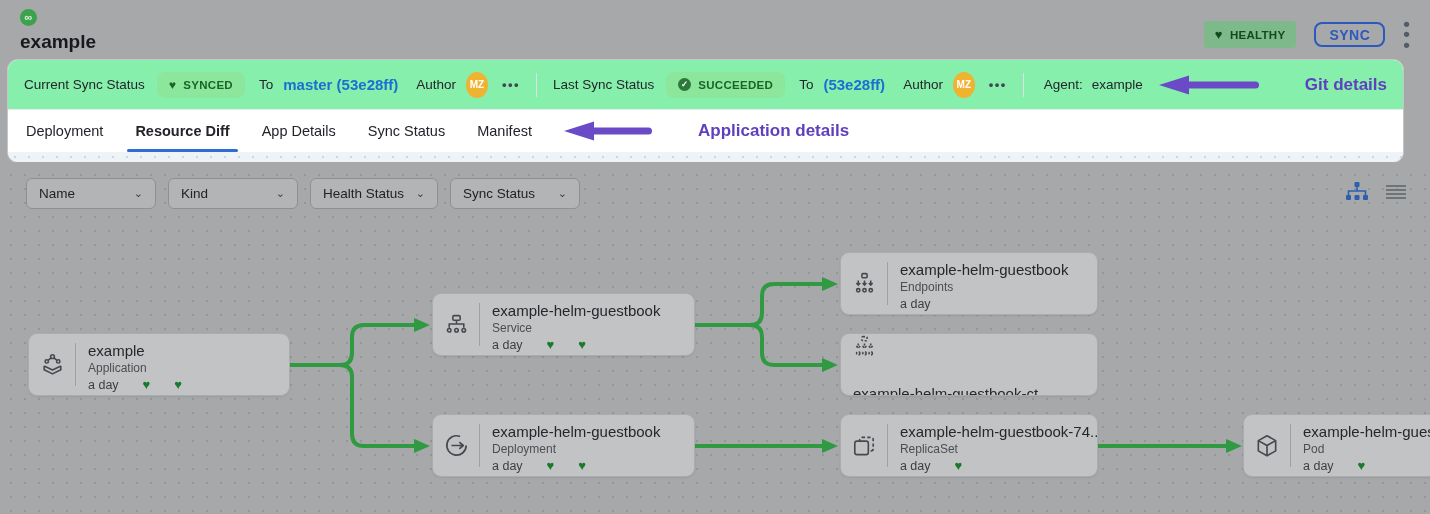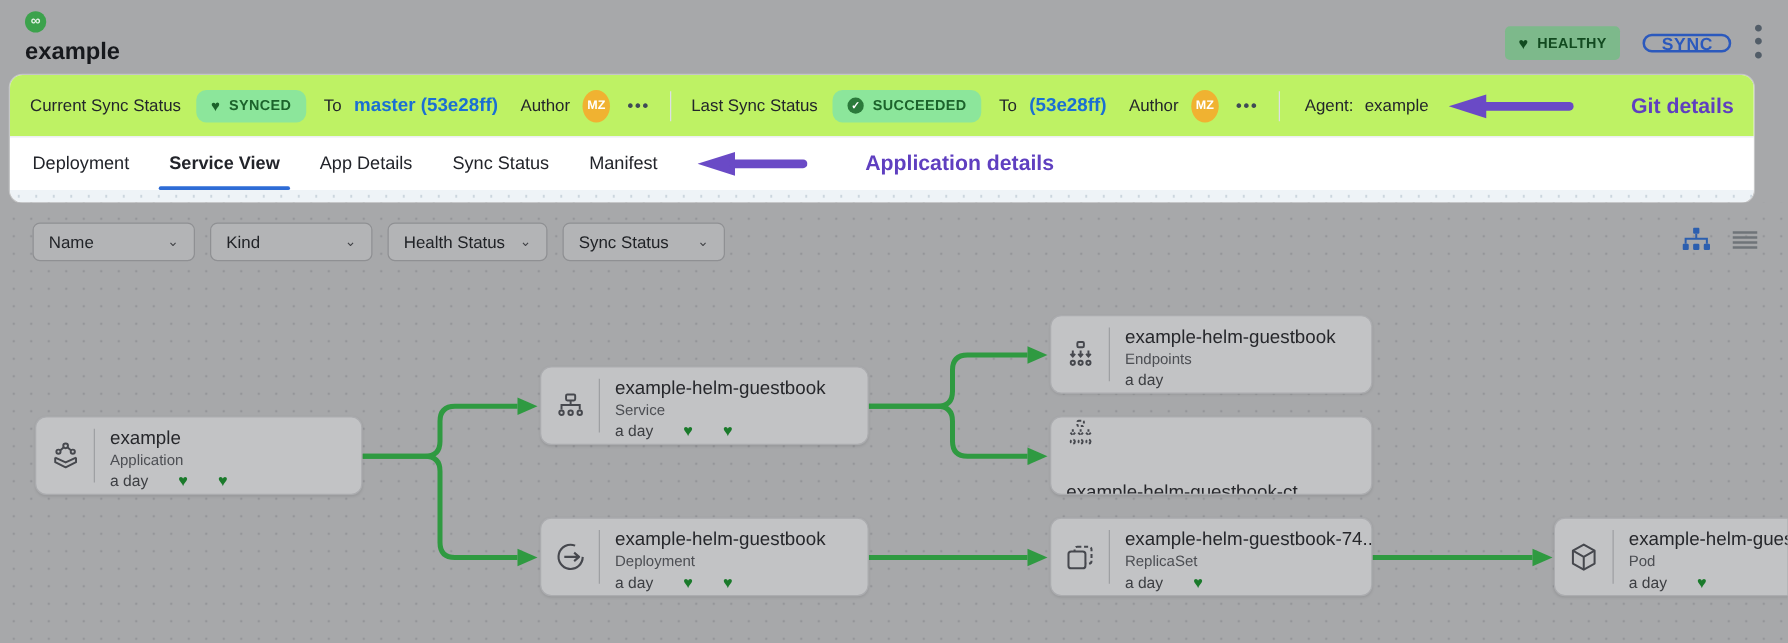--- a/index.html
+++ b/index.html
@@ -15,29 +15,29 @@
   .breadcrumb { position:absolute; left:20px; top:9px; display:flex; align-items:center; gap:6px; font-size:13.5px; }
   .crumb-logo { width:17px; height:17px; border-radius:50%; background:#3ca24c; color:#e8f2e9;
     display:flex; align-items:center; justify-content:center; font-size:11px; font-weight:700; line-height:1; }
   .crumb-link { color:#2063b2; cursor:pointer; }
   .crumb-sep { color:#2063b2; font-size:12px; }
   .page-title { position:absolute; left:20px; top:31px; font-size:19px; font-weight:700; color:#17191d; }
   .header-controls { position:absolute; right:20px; top:19px; display:flex; align-items:center; gap:18px; }
   .health-badge { display:flex; align-items:center; gap:7px; height:27px; padding:0 11px;
     background:#7db98b; border-radius:4px; color:#124a20; font-size:11.5px; font-weight:700; letter-spacing:.3px; }
   .health-badge .hb-heart { font-size:13px; line-height:1; }
-  .sync-button { height:15px; padding:0 13px; border:2px solid #2b59bd; border-radius:8px;
+  .sync-button { height:25px; padding:0 13px; border:2px solid #2b59bd; border-radius:8px;
     color:#2b59bd; font-weight:700; font-size:14px; background:transparent; display:flex; align-items:center; letter-spacing:.5px; cursor:pointer; }
   .kebab { color:#525d68; font-size:19px; font-weight:700; line-height:.55; cursor:pointer; text-align:center; }
   .kebab span { display:block; }
 
   
   .card { position:absolute; left:8px; top:60px; width:1395px; height:102px;
     background:#ffffff; border-radius:10px; overflow:hidden; box-shadow:0 0 0 1px rgba(255,255,255,.35); }
-  .status-row { height:49px; background:#bef264; display:flex; align-items:center; padding:0 16px; font-size:13.5px; color:#23262b; white-space:nowrap; }
+  .status-row { height:49px; background:#86efac; display:flex; align-items:center; padding:0 16px; font-size:13.5px; color:#23262b; white-space:nowrap; }
   .badge-green { display:inline-flex; align-items:center; gap:7px; height:26px; padding:0 12px; margin:0 14px 0 12px;
     background:#8ce69b; border-radius:8px; color:#1c632b; font-size:11.5px; font-weight:700; letter-spacing:.3px; }
   .badge-green .b-heart { font-size:12px; line-height:1; }
   .check-circle { width:13px; height:13px; border-radius:50%; background:#2b7a3b; color:#fff;
     display:inline-flex; align-items:center; justify-content:center; font-size:8.5px; font-weight:700; line-height:1; }
   .ref-link { color:#1b6fd3; font-weight:700; font-size:15px; margin:0 18px 0 10px; cursor:pointer; }
   .author-label { margin-right:10px; }
   .avatar { width:26px; height:26px; border-radius:50%; background:#f0b231; color:#fff;
     display:inline-flex; align-items:center; justify-content:center; font-size:10px; font-weight:700; }
   .more-dots { color:#3f4a56; font-size:13px; font-weight:700; letter-spacing:1.5px; margin-left:14px; cursor:pointer; }
@@ -137,21 +137,21 @@
     <svg class="annotation-arrow" width="100" height="22" viewBox="0 0 100 22">
       <polygon points="0,11 30,1.5 30,20.5" fill="#6a4ac6"></polygon>
       <rect x="25" y="7.5" width="75" height="7" rx="3.5" fill="#6a4ac6"></rect>
     </svg>
     <span class="annotation-text">Git details</span>
   </div>
 
   <div class="tabs-row">
     <span id="tabs-holder" style="display:flex;height:100%;">
         <span class="tab">Deployment</span>
-        <span class="tab active">Service View</span>
+        <span class="tab active">Resource Diff</span>
         <span class="tab">App Details</span>
         <span class="tab">Sync Status</span>
         <span class="tab">Manifest</span>
       </span>
     <svg class="annotation-arrow" width="88" height="22" viewBox="0 0 88 22">
       <polygon points="0,11 30,1.5 30,20.5" fill="#6a4ac6"></polygon>
       <rect x="25" y="7.5" width="63" height="7" rx="3.5" fill="#6a4ac6"></rect>
     </svg>
     <span class="annotation-text">Application details</span>
   </div>

